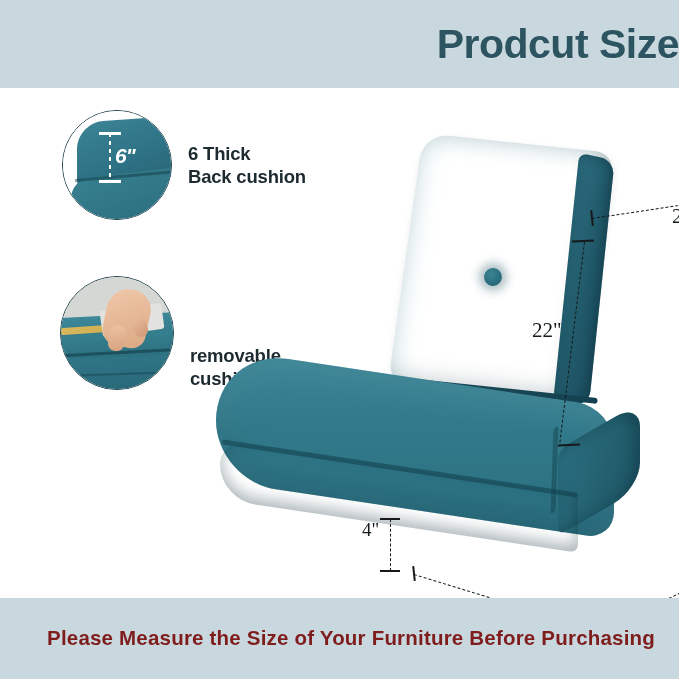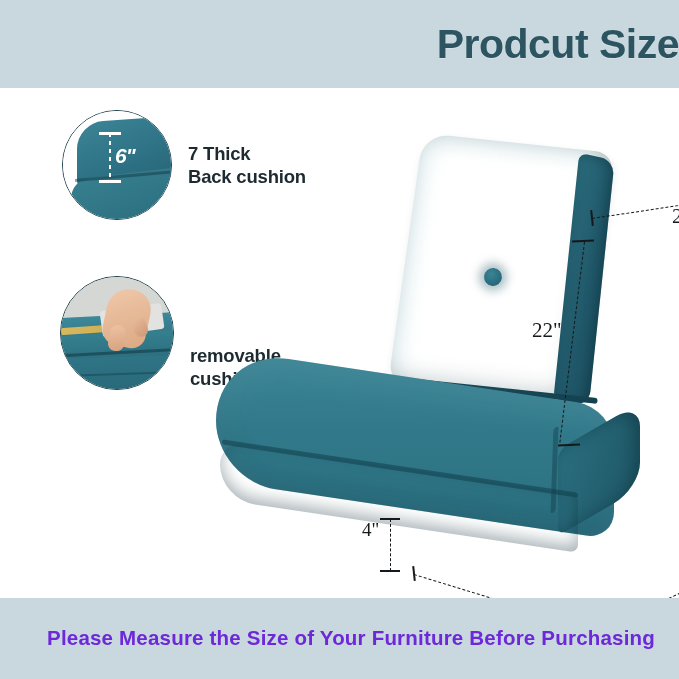--- a/index.html
+++ b/index.html
@@ -35,21 +35,21 @@
     font-weight: bold;
     color: #2d5561;
     letter-spacing: -0.5px;
     line-height: 1;
     margin: 0;
     text-shadow: 0 1px 0 rgba(255,255,255,0.25);
   }
   #footer-text {
     font-size: 20.5px;
     font-weight: bold;
-    color: #6d28d9;
+    color: #7f1d1d;
     line-height: 1.28;
     letter-spacing: 0.2px;
     padding: 0 24px;
     margin: 0;
   }
 
   
   .feature {
     position: absolute;
     display: flex;
@@ -334,21 +334,21 @@
     <div class="feature-circle">
       <div class="c1-bg"></div>
       <div class="c1-cushion"></div>
       <div class="c1-cushion2"></div>
       <div class="c1-seam"></div>
       <div class="c1-dim-cap-t"></div>
       <div class="c1-dim"></div>
       <div class="c1-dim-cap-b"></div>
       <div class="c1-6in">6"</div>
     </div>
-    <div class="feature-label">7 Thick
+    <div class="feature-label">6 Thick
 Back cushion</div>
   </div>
 
   <div class="feature" id="feature-1">
     <div class="feature-circle">
       <div class="c2-bg"></div>
       <div class="c2-fabric-top"></div>
       <div class="c2-zip"></div>
       <div class="c2-fabric-mid"></div>
       <div class="c2-seam1"></div>

